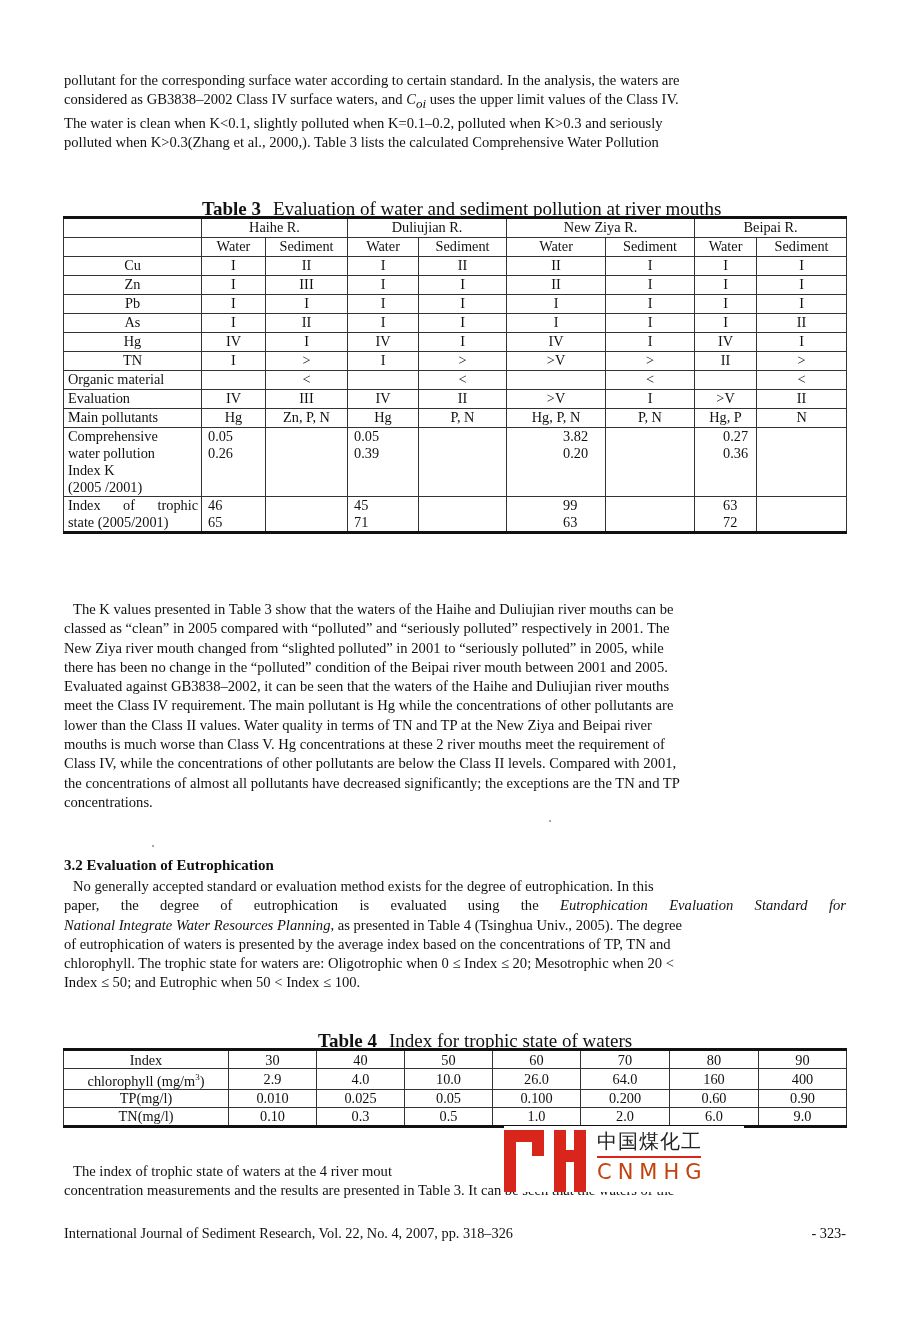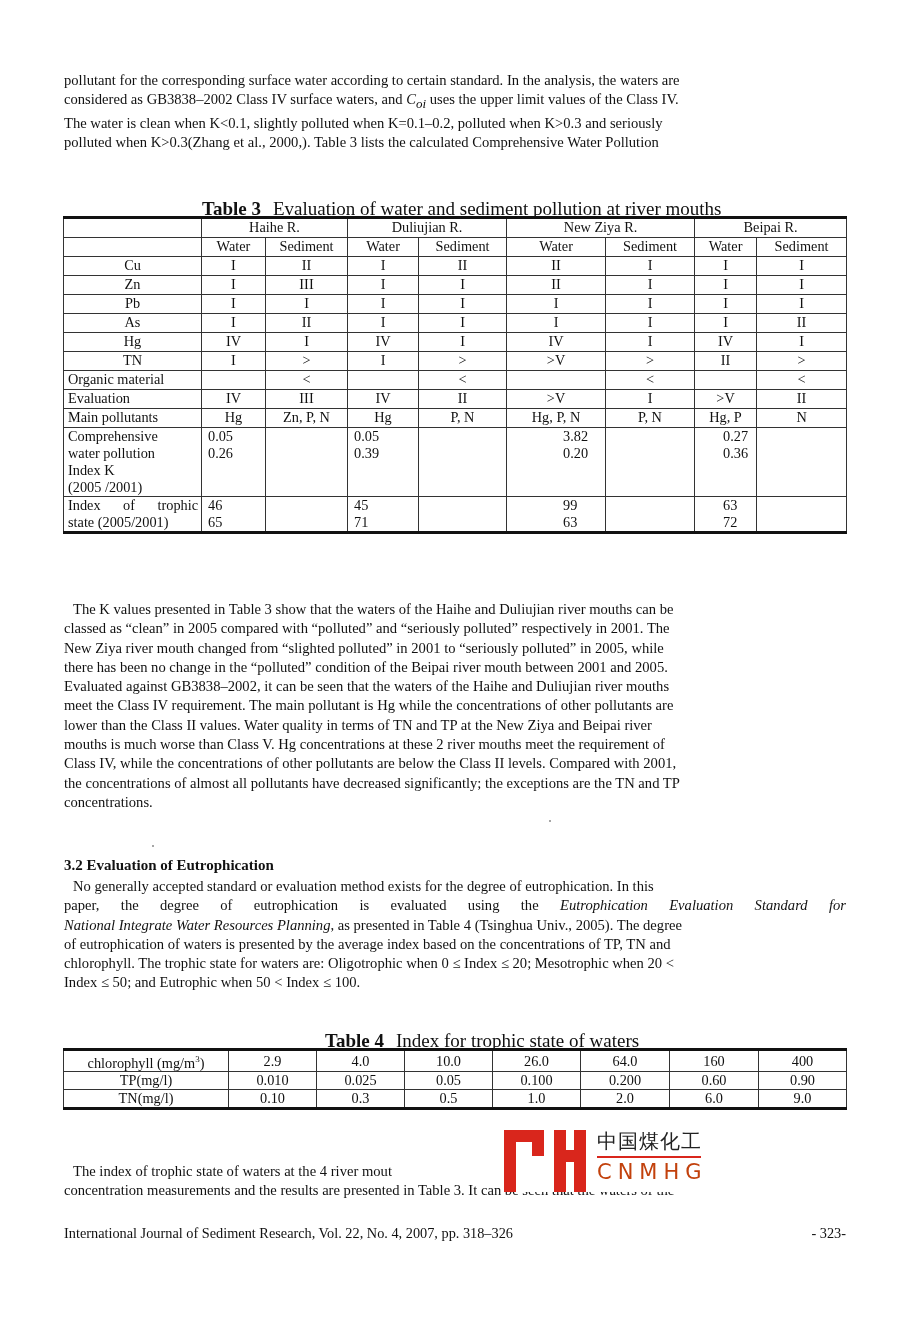--- a/index.html
+++ b/index.html
@@ -286,36 +286,46 @@
 
 <div class="para" style="top:877px;">
   <div><span class="ind"></span><span>No generally accepted standard or evaluation method exists for the degree of eutrophication. In this</span></div>
   <div style="text-align-last:justify;"><span>paper, the degree of eutrophication is evaluated using the </span><i>Eutrophication Evaluation Standard for</i></div>
   <div><i>National Integrate Water Resources Planning</i><span>, as presented in Table 4 (Tsinghua Univ., 2005). The degree</span></div>
   <div>of eutrophication of waters is presented by the average index based on the concentrations of TP, TN and</div>
   <div>chlorophyll. The trophic state for waters are: Oligotrophic when 0 ≤ Index ≤ 20; Mesotrophic when 20 &lt;</div>
   <div>Index ≤ 50; and Eutrophic when 50 &lt; Index ≤ 100.</div>
 </div>
 
-<div class="caption" style="left:325px; top:1030px;">
+<div class="caption" style="left:318px; top:1030px;">
   <b>Table 4</b><span>Index for trophic state of waters</span>
 </div>
 
 <table class="t4">
   <colgroup>
     <col style="width:165px">
       <col style="width:88px">
       <col style="width:88px">
       <col style="width:88px">
     <col style="width:88px">
       <col style="width:89px">
       <col style="width:89px">
       <col style="width:88px">
   </colgroup>
   <tbody id="t4-body">
+      <tr>
+        <td><span>Index</span></td>
+        <td>30</td>
+        <td>40</td>
+        <td>50</td>
+        <td>60</td>
+        <td>70</td>
+        <td>80</td>
+        <td>90</td>
+      </tr>
       <tr>
         <td><span>chlorophyll (mg/m</span><sup>3</sup><span>)</span></td>
         <td>2.9</td>
         <td>4.0</td>
         <td>10.0</td>
         <td>26.0</td>
         <td>64.0</td>
         <td>160</td>
         <td>400</td>
       </tr>

